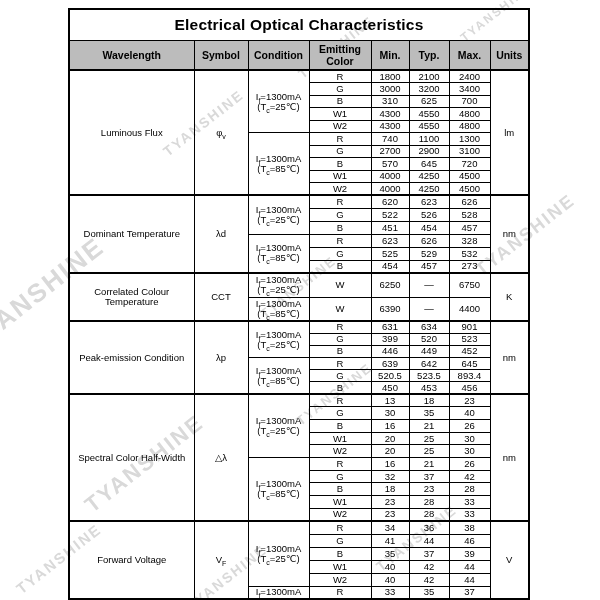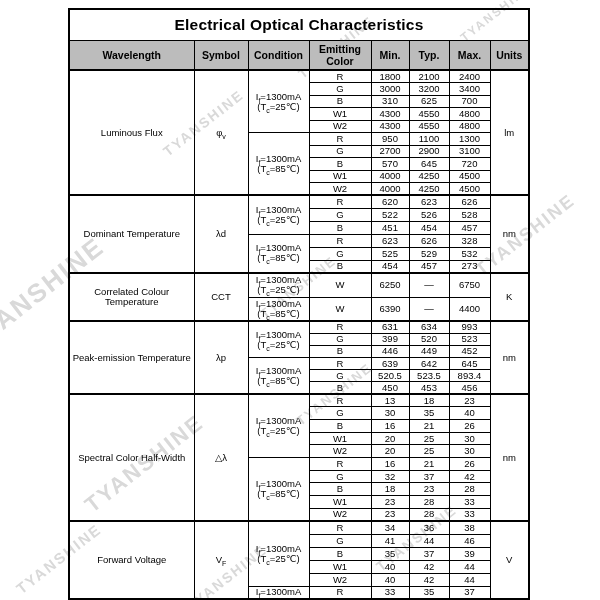--- a/index.html
+++ b/index.html
@@ -96,21 +96,21 @@
         </tr>
         <tr style="height: 12.5px;">
           <td>W2</td>
           <td>4300</td>
           <td>4550</td>
           <td>4800</td>
         </tr>
         <tr style="height: 12.5px;">
           <td rowspan="5" class="condition-cell">I<sub>f</sub>=1300mA<br>(T<sub>c</sub>=85℃)</td>
           <td>R</td>
-          <td>950</td>
+          <td>740</td>
           <td>1100</td>
           <td>1300</td>
         </tr>
         <tr style="height: 12.5px;">
           <td>G</td>
           <td>2700</td>
           <td>2900</td>
           <td>3100</td>
         </tr>
         <tr style="height: 12.5px;">
@@ -183,27 +183,27 @@
           <td rowspan="2" class="units-cell">K</td>
         </tr>
         <tr style="height: 24px;">
           <td class="condition-cell">I<sub>f</sub>=1300mA<br>(T<sub>c</sub>=85℃)</td>
           <td>W</td>
           <td>6390</td>
           <td>—</td>
           <td>4400</td>
         </tr>
         <tr class="section-start" style="height: 12.2px;">
-          <td rowspan="6" class="param-cell">Peak-emission Temperature</td>
+          <td rowspan="6" class="param-cell">Peak-emission Condition</td>
           <td rowspan="6" class="symbol-cell">λp</td>
           <td rowspan="3" class="condition-cell">I<sub>f</sub>=1300mA<br>(T<sub>c</sub>=25℃)</td>
           <td>R</td>
           <td>631</td>
           <td>634</td>
-          <td>993</td>
+          <td>901</td>
           <td rowspan="6" class="units-cell">nm</td>
         </tr>
         <tr style="height: 12.2px;">
           <td>G</td>
           <td>399</td>
           <td>520</td>
           <td>523</td>
         </tr>
         <tr style="height: 12.2px;">
           <td>B</td>

